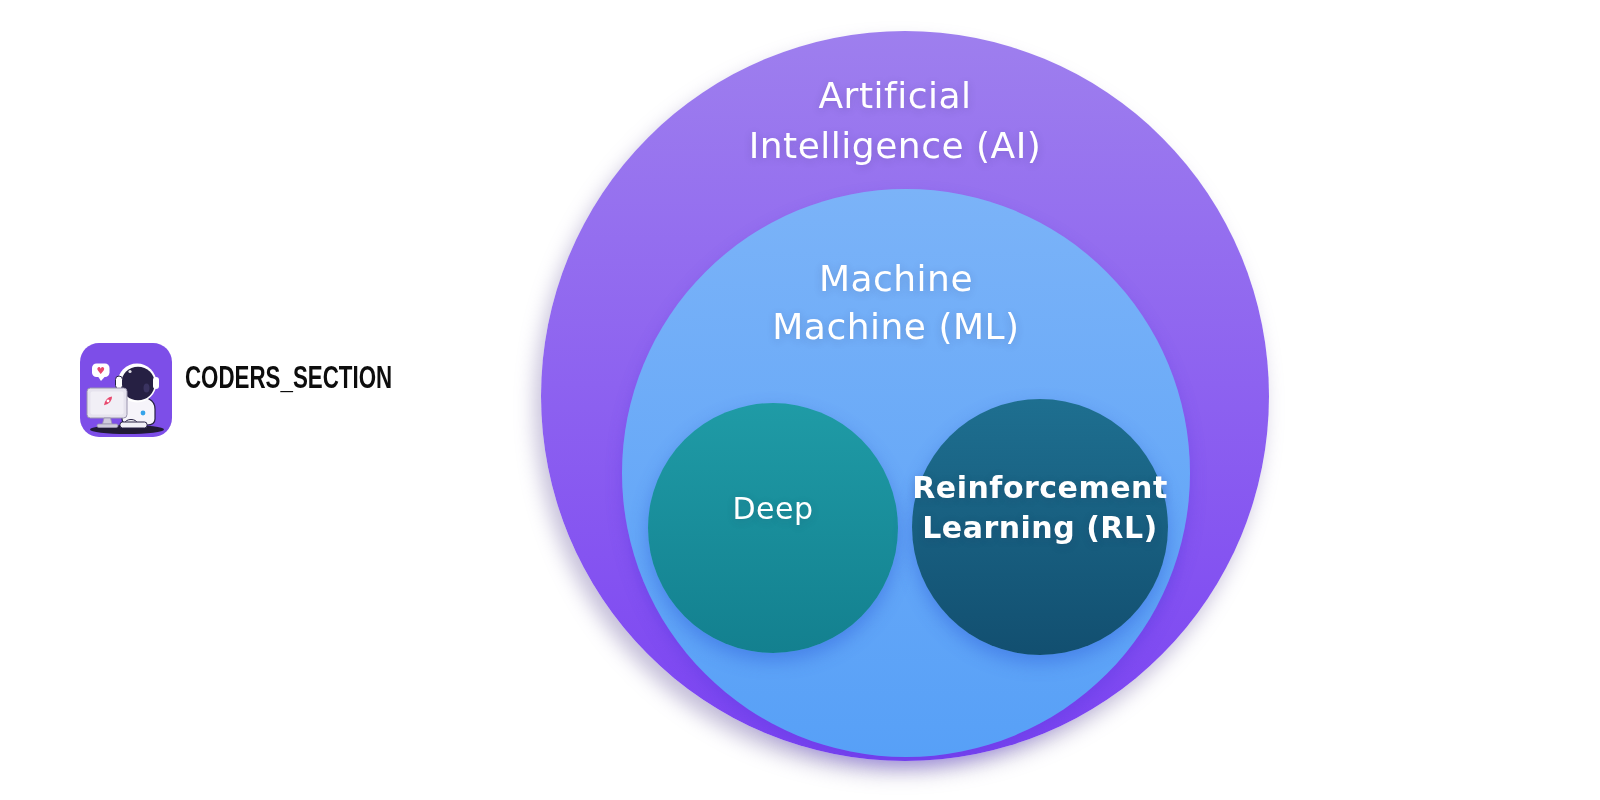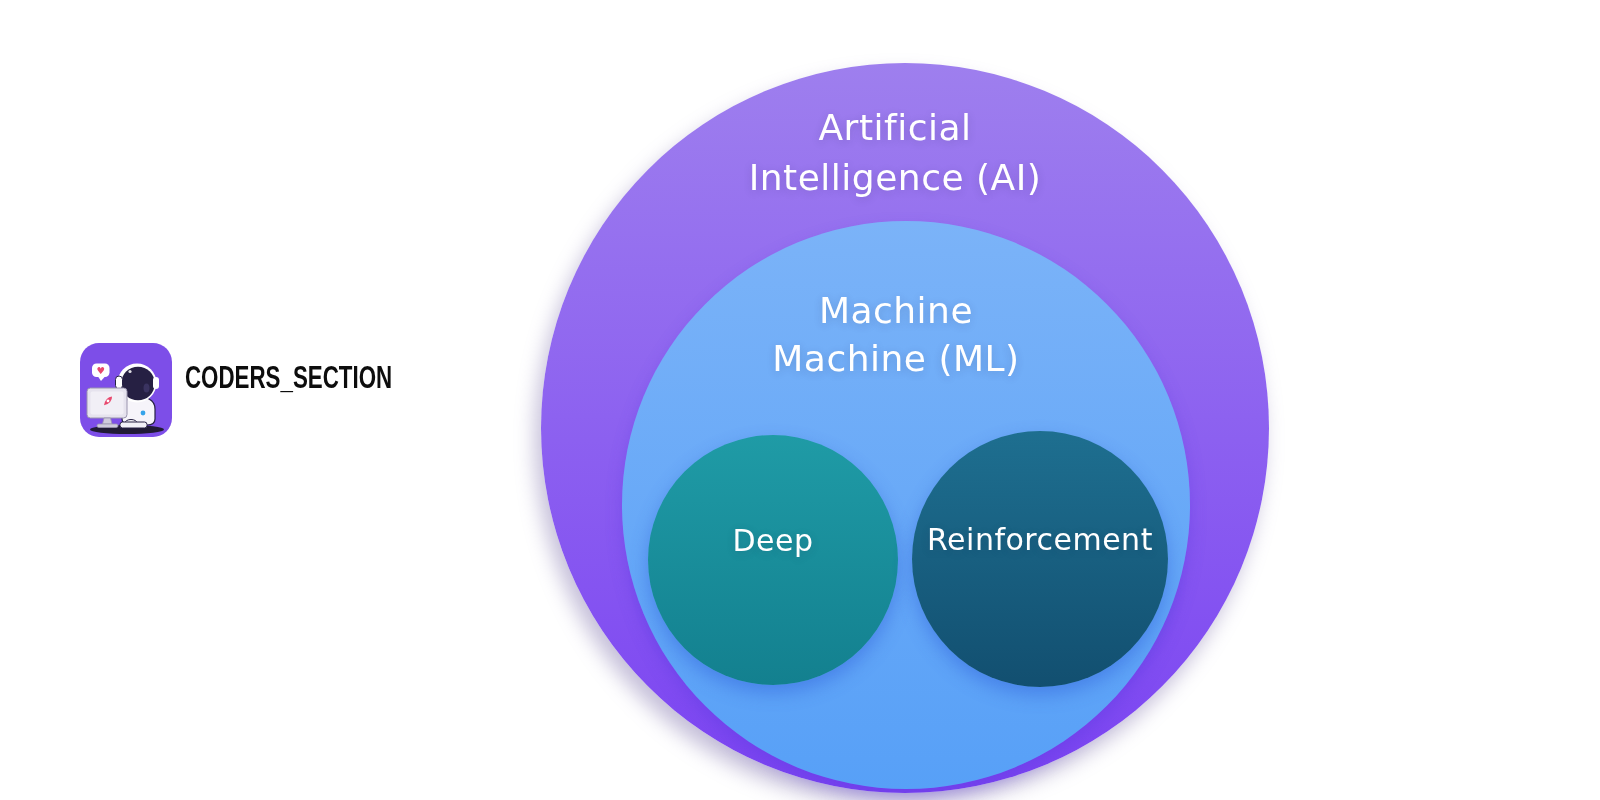--- a/index.html
+++ b/index.html
@@ -8,21 +8,21 @@
   .canvas {
     position: relative;
     width: 1600px;
     height: 800px;
     background: #ffffff;
     overflow: hidden;
     font-family: "DejaVu Sans", sans-serif;
   }
 
   
-  .venn { position: absolute; inset: 0; margin-top: 32px; }
+  .venn { position: absolute; inset: 0; }
 
   .circle {
     position: absolute;
     border-radius: 50%;
   }
 
   .circle.ai {
     left: 541px; top: 31px;
     width: 728px; height: 730px;
     box-shadow: -6px 12px 20px rgba(110, 95, 160, 0.40);
@@ -158,19 +158,20 @@
       </div>
     </div>
 
     <div class="circle dl" style="background: linear-gradient(rgb(31, 155, 166), rgb(19, 128, 143));">
       <div class="circle-label" style="color: rgb(255, 255, 255);">
         <div>Deep</div>
       </div>
     </div>
 
     <div class="circle rl" style="background: linear-gradient(rgb(30, 111, 144), rgb(18, 79, 112));">
-      <div class="circle-label" style="color: rgb(255, 255, 255);">
+      <div class="circle-label" style="color: rgb(255, 255, 255); font-weight: bold;">
         <div>Reinforcement</div>
+        <div>Learning (RL)</div>
       </div>
     </div>
 
   </div>
 </div>
 
 </body></html>

